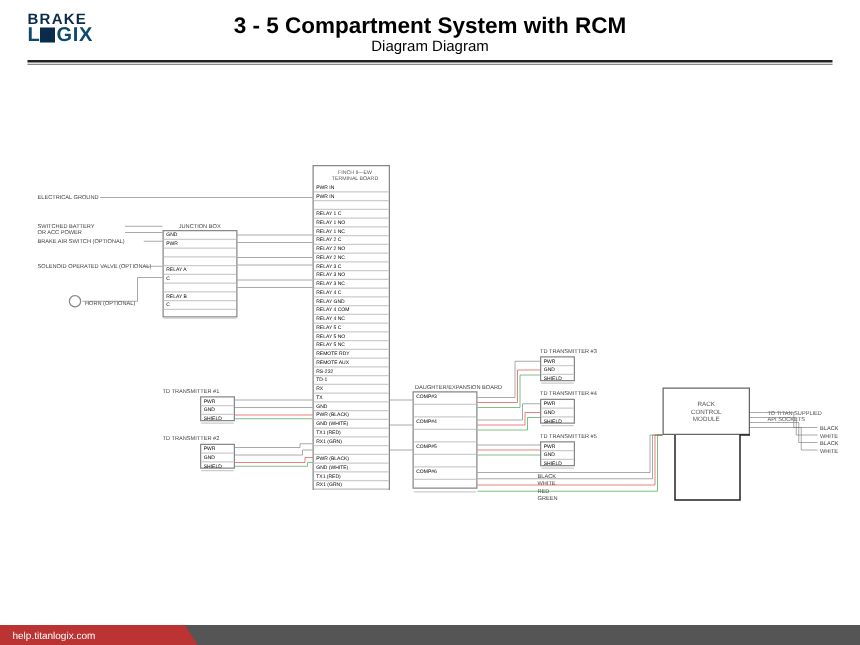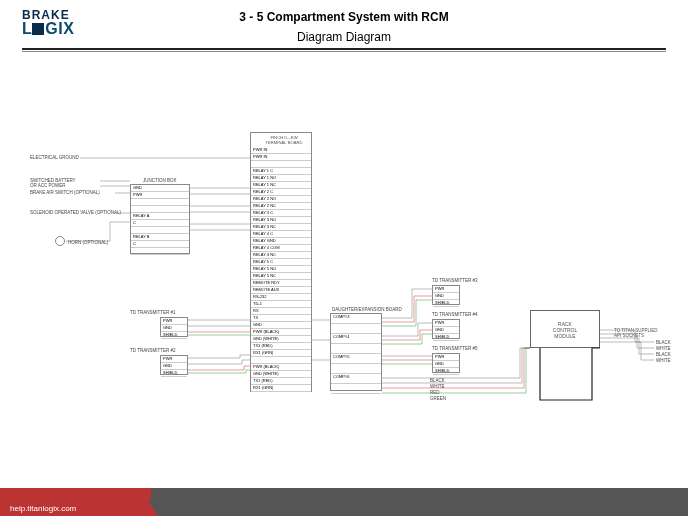--- a/index.html
+++ b/index.html
@@ -2,31 +2,31 @@
 <html><head>
 <meta charset="utf-8">
 <style>
   html,body{margin:0;padding:0;width:688px;height:516px;background:#fff;font-family:Arial,Helvetica,sans-serif;overflow:hidden;color:#000}
   #page{position:relative;width:688px;height:516px}
   .logo{position:absolute;left:22px;top:8px}
   .logo-titan{font-size:12px;font-weight:800;letter-spacing:1px;color:#0b2b4a}
   .logo-logix{font-size:16px;font-weight:900;letter-spacing:0.5px;color:#0c4a6e;margin-top:-2px}
   .logo-logix .x{color:#c0392b}
   .logo-square{display:inline-block;width:12px;height:12px;background:#0b2b4a;margin-right:1px;vertical-align:-1px}
-  .hd-title{position:absolute;left:0;right:0;top:10px;text-align:center;font-size:12px;font-weight:700}
+  .hd-title{position:absolute;left:0;right:0;top:10px;text-align:center;font-size:18px;font-weight:700}
   .hd-sub{position:absolute;left:0;right:0;top:30px;text-align:center;font-size:12px}
   .hd-rule1{position:absolute;left:22px;right:22px;top:48px;border-bottom:2px solid #222}
   .hd-rule2{position:absolute;left:22px;right:22px;top:51px;border-bottom:1px solid #888}
   .label{position:absolute;font-size:4.5px;color:#444;white-space:nowrap}
   .box{position:absolute;border:0.7px solid #888;background:#fff;font-size:4.5px;color:#444;box-sizing:border-box;padding:1px 2px}
   .wire{stroke:#777;stroke-width:0.5;fill:none}
   .wr{stroke:#d33}
   .wg{stroke:#2a9d3a}
   .wk{stroke:#222;stroke-width:1.2}
-  .footer{position:absolute;left:0;bottom:0;width:100%;height:28px;background:linear-gradient(90deg,#b33 0%,#b33 22%,#555 22%,#555 100%);}
+  .footer{position:absolute;left:0;bottom:0;width:100%;height:16px;background:linear-gradient(90deg,#b33 0%,#b33 22%,#555 22%,#555 100%);}
   .footer .trapA{position:absolute;left:0;bottom:0;border-bottom:16px solid #b33;border-right:10px solid transparent;width:148px}
   .footer .trapB{position:absolute;left:0;bottom:0;width:100%;height:16px;background:#555}
   .footer .url{position:absolute;left:10px;bottom:3px;font-size:8px;color:#fff;z-index:3}
   .tblock{position:absolute;border:0.7px solid #888;font-size:4px;padding:0;box-sizing:border-box}
   .tblock .row{height:6px;border-bottom:0.5px solid #ccc;padding-left:2px;white-space:nowrap}
   .rcm{position:absolute;border:0.7px solid #666;width:70px;height:38px;left:530px;top:310px;text-align:center;font-size:5px;padding-top:10px;box-sizing:border-box;color:#555}
   .api-lbl{position:absolute;font-size:4.5px;color:#555;left:614px;top:328px;width:68px}
   .terminal-brd{font-size:4.2px;text-align:center;line-height:5px;color:#555}
 </style>
 </head>

